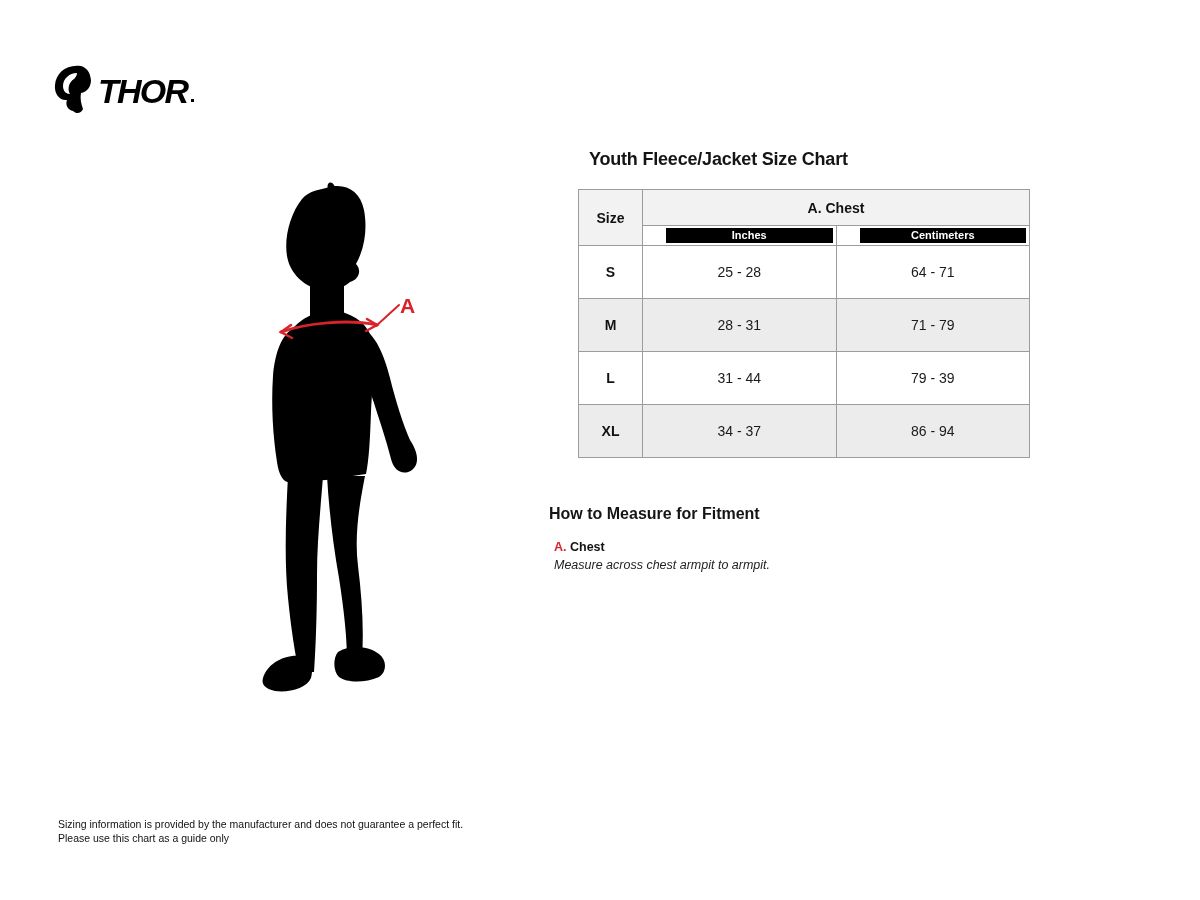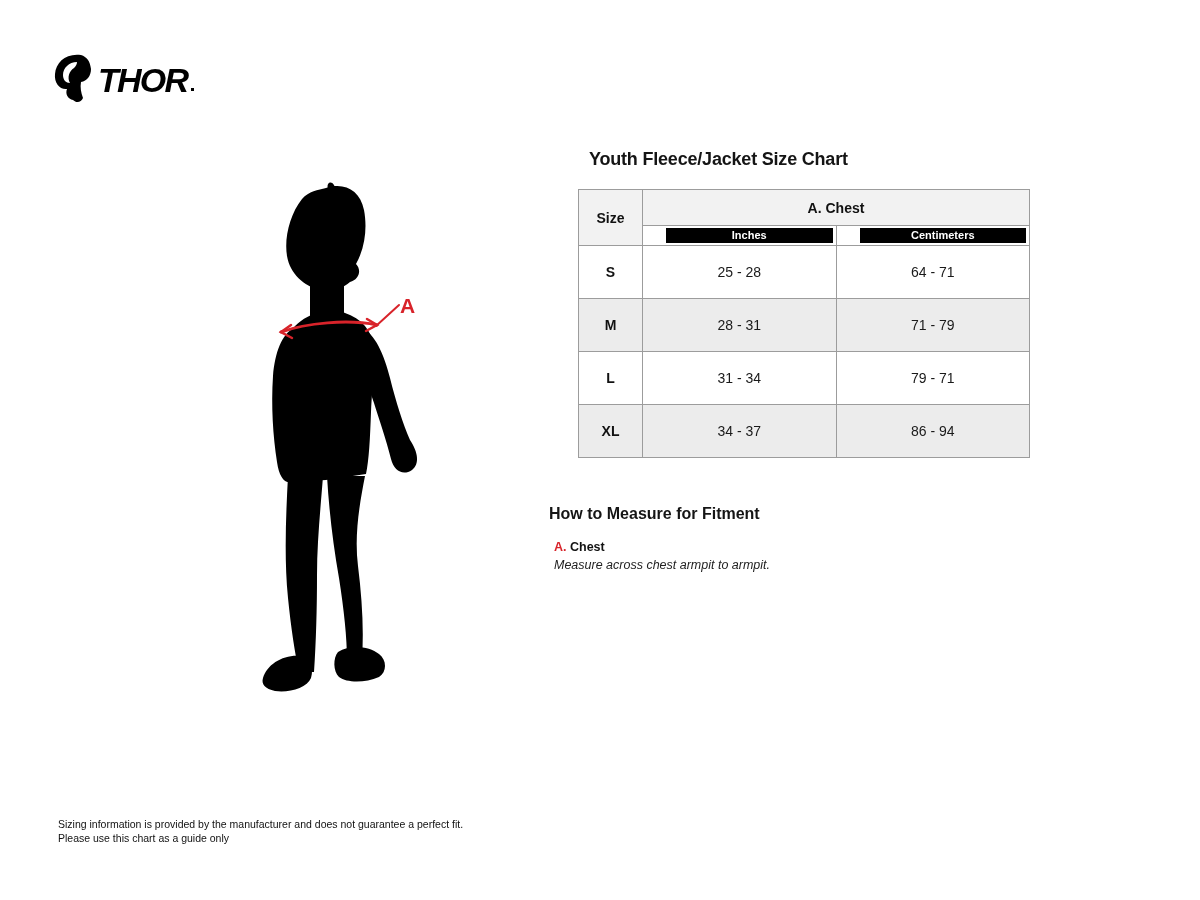--- a/index.html
+++ b/index.html
@@ -7,21 +7,21 @@
   body { font-family: "Liberation Sans", sans-serif; color: #111; }
   .page {
     position: relative;
     width: 1200px;
     height: 900px;
     background: #ffffff;
     overflow: hidden;
   }
 
   
-  .logo { position: absolute; left: 53px; top: 53px; }
+  .logo { position: absolute; left: 53px; top: 64px; }
 
   
   .figure { position: absolute; left: 248px; top: 180px; }
 
   
   .chart-title {
     position: absolute; left: 549px; top: 149px;
     font-size: 18px; font-weight: bold; letter-spacing: -0.2px; color: #151515; margin-left: 40px;
   }
 
@@ -137,22 +137,22 @@
           <td>25 - 28</td>
           <td>64 - 71</td>
         </tr>
         <tr class="data-row alt">
           <td class="size-cell">M</td>
           <td>28 - 31</td>
           <td>71 - 79</td>
         </tr>
         <tr class="data-row">
           <td class="size-cell">L</td>
-          <td>31 - 34</td>
-          <td>79 - 71</td>
+          <td>31 - 44</td>
+          <td>79 - 39</td>
         </tr>
         <tr class="data-row alt">
           <td class="size-cell">XL</td>
           <td>34 - 37</td>
           <td>86 - 94</td>
         </tr>
       </tbody>
     </table>
   </div>
 

